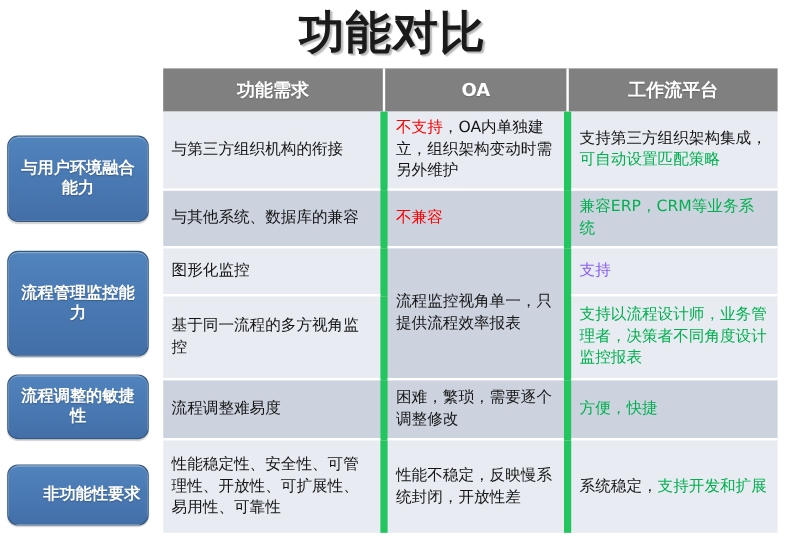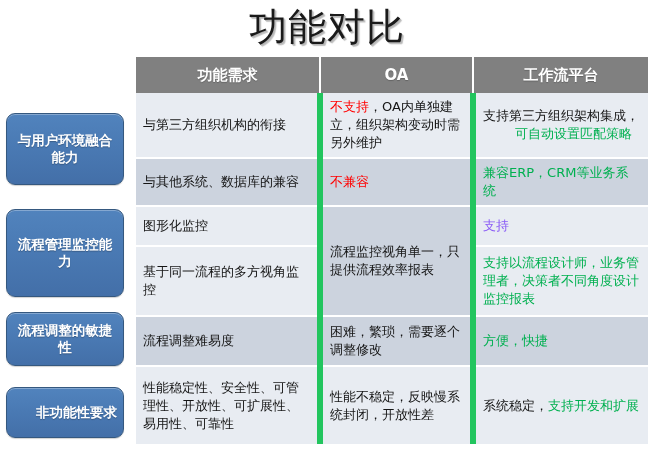--- a/index.html
+++ b/index.html
@@ -18,21 +18,21 @@
   
   .slide-title {
     position: absolute;
     left: 0;
     top: 2px;
     width: 654px;
     text-align: center;
     font-family: "DejaVu Serif", "Liberation Serif", serif;
     font-size: 38px;
     line-height: 50px;
-    font-weight: 400;
+    font-weight: 700;
     color: #1a1a1a;
     letter-spacing: 1px;
     text-shadow: 1px 1px 0 #b5b5b5, 2px 2px 1px rgba(140,140,140,0.55);
     white-space: nowrap;
   }
 
   
   .sidebar {
     position: absolute;
     left: 0;
@@ -138,21 +138,21 @@
     <tr>
       <th>功能需求</th>
       <th>OA</th>
       <th>工作流平台</th>
     </tr>
   </thead>
   <tbody>
       <tr style="height: 62px;">
         <td class="band-light">与第三方组织机构的衔接</td>
         <td class="band-light"><span style="color: rgb(255, 0, 0);">不支持</span><span style="color: rgb(21, 21, 21);">，OA内单独建立，组织架构变动时需另外维护</span></td>
-        <td class="band-light"><span style="color: rgb(21, 21, 21);">支持第三方组织架构集成，</span><span style="color: rgb(0, 176, 80); margin-left: 32px;">可自动设置匹配策略</span></td>
+        <td class="band-light"><span style="color: rgb(21, 21, 21);">支持第三方组织架构集成，</span><span style="color: rgb(0, 176, 80);">可自动设置匹配策略</span></td>
       </tr>
       <tr style="height: 44px;">
         <td class="band-dark">与其他系统、数据库的兼容</td>
         <td class="band-dark"><span style="color: rgb(255, 0, 0);">不兼容</span></td>
         <td class="band-dark"><span style="color: rgb(0, 176, 80);">兼容ERP，CRM等业务系统</span></td>
       </tr>
       <tr style="height: 40px;">
         <td class="band-light">图形化监控</td>
         <td class="band-dark" rowspan="2"><span style="color: rgb(21, 21, 21);">流程监控视角单一，只提供流程效率报表</span></td>
         <td class="band-light"><span style="color: #8b5cf6; text-align: center;">支持</span></td>

